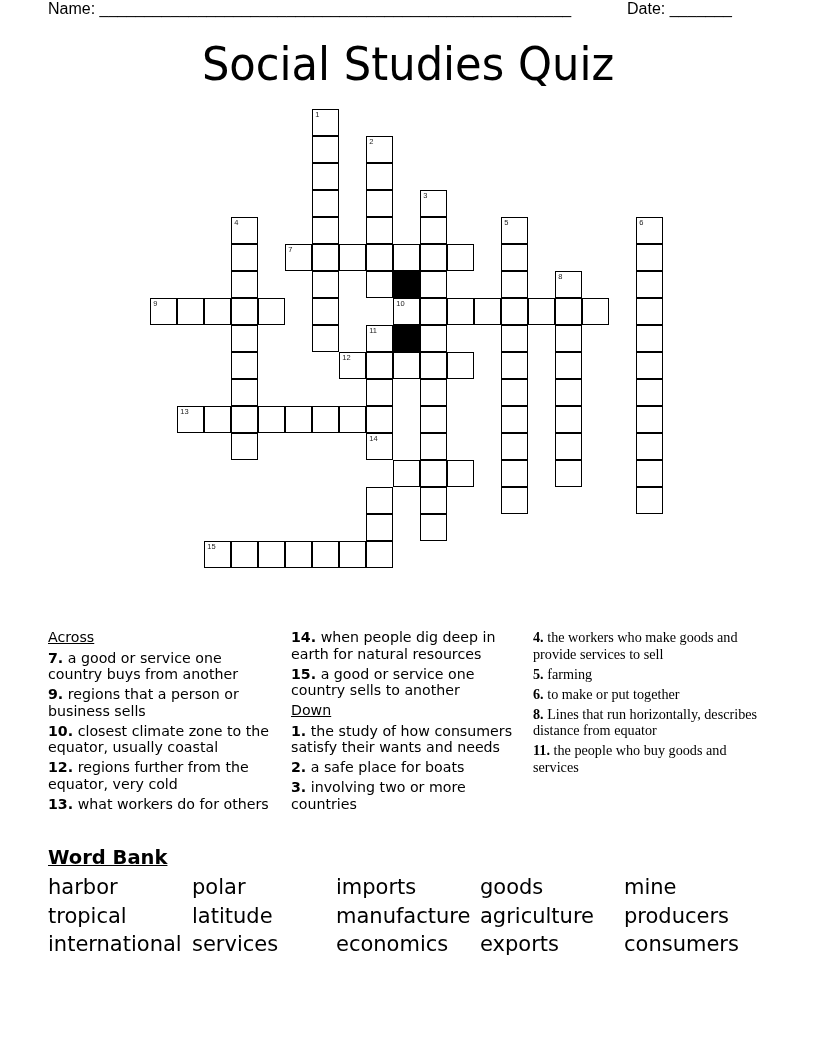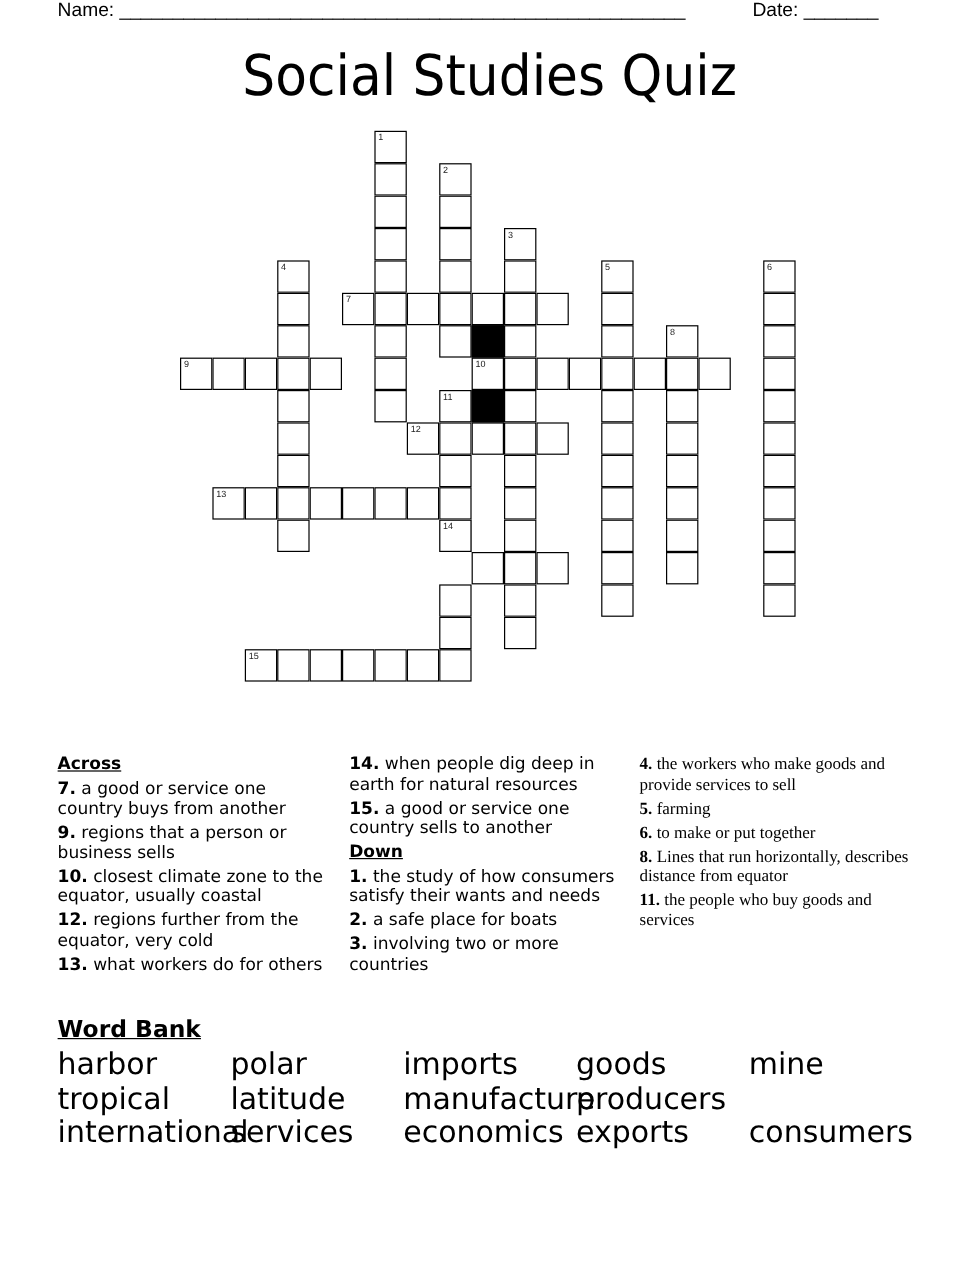--- a/index.html
+++ b/index.html
@@ -9,25 +9,25 @@
     .hdr-date { left: 627px; }
     .title { position: absolute; top: 34px; left: 0; width: 816px; text-align: center; font-family: "DejaVu Sans", sans-serif; font-size: 47px; line-height: 60px; letter-spacing: 0px; transform: scaleX(0.92); transform-origin: 408px 0; }
     .grid { position: absolute; left: 0; top: 0; width: 816px; height: 600px; }
     .cell { position: absolute; width: 27px; height: 27px; box-sizing: border-box; border: 1.5px solid #000; background: #fff; margin-left: -0.75px; margin-top: -0.75px; }
     .cell.block { background: #000; }
     .num { position: absolute; top: 1px; left: 2px; font-family: "Liberation Sans", sans-serif; font-size: 7.5px; line-height: 8px; color: #222; }
     .clues { position: absolute; top: 629px; font-family: "DejaVu Sans", sans-serif; font-size: 14.2px; line-height: 16.5px; }
     .col1 { left: 48px; width: 232px; }
     .col2 { left: 291px; width: 235px; }
     .col3 { left: 533px; width: 240px; font-family: Liberation Serif, serif; }
-    .clue-head { font-weight: bold; text-decoration: underline; margin-bottom: 4px; }
+    .clue-head { font-weight: normal; text-decoration: underline; margin-bottom: 4px; }
     .clue { margin-bottom: 3.5px; }
     .clue b { font-weight: bold; }
     .wb-title { position: absolute; left: 48px; top: 846px; font-family: "DejaVu Sans", sans-serif; font-size: 19.5px; font-weight: bold; text-decoration: underline; }
-    .wb { position: absolute; left: 48px; top: 873px; font-family: "DejaVu Sans", sans-serif; font-size: 25px; line-height: 28.5px; }
+    .wb { position: absolute; left: 48px; top: 873px; font-family: "DejaVu Sans", sans-serif; font-size: 21px; line-height: 28.5px; }
     .wb-row { display: flex; }
     .wb-cell { width: 144px; white-space: nowrap; }
   </style>
 </head>
 <body>
 
 <div class="hdr hdr-name">Name: _____________________________________________________</div>
 <div class="hdr hdr-date">Date: _______</div>
 
 <div class="title">Social Studies Quiz</div>
@@ -205,20 +205,21 @@
     <span class="wb-cell">harbor</span>
     <span class="wb-cell">polar</span>
     <span class="wb-cell">imports</span>
     <span class="wb-cell">goods</span>
     <span class="wb-cell">mine</span>
   </div>
   <div class="wb-row">
     <span class="wb-cell">tropical</span>
     <span class="wb-cell">latitude</span>
     <span class="wb-cell">manufacture</span>
+    <span class="wb-cell">agriculture</span>
     <span class="wb-cell">producers</span>
   </div>
   <div class="wb-row">
     <span class="wb-cell">international</span>
     <span class="wb-cell">services</span>
     <span class="wb-cell">economics</span>
     <span class="wb-cell">exports</span>
     <span class="wb-cell">consumers</span>
   </div>
 </div>

